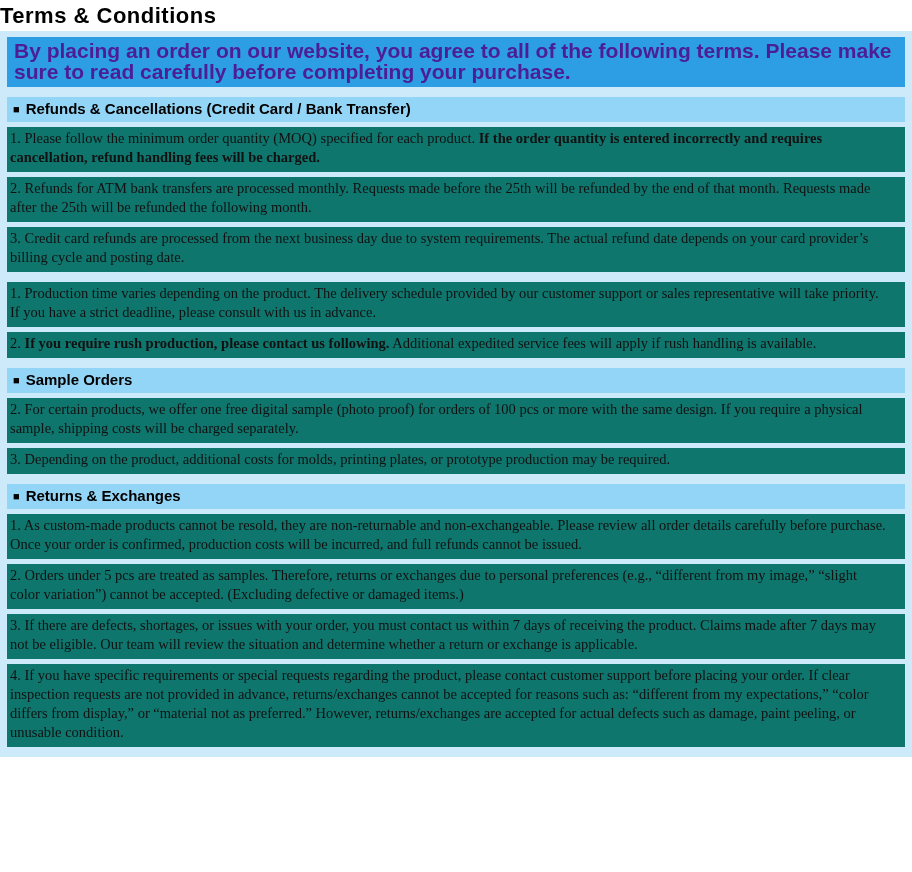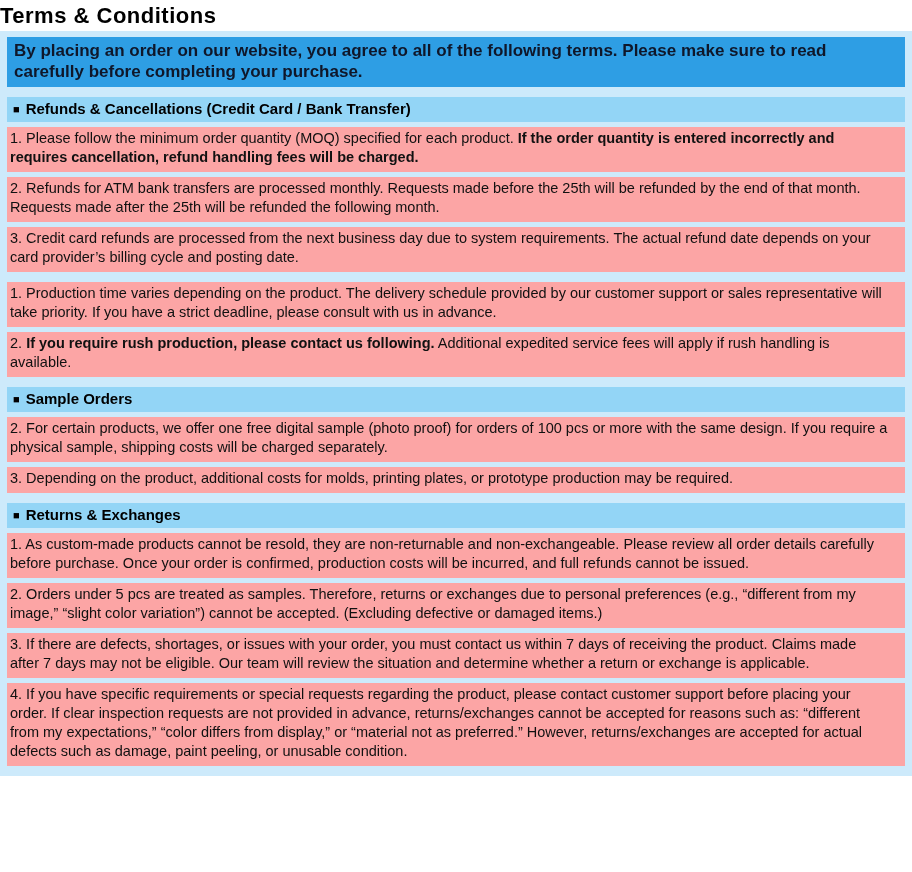--- a/index.html
+++ b/index.html
@@ -23,48 +23,49 @@
     font-weight: bold;
     color: #000000;
     letter-spacing: 0.5px;
   }
   .content {
     background: var(--frame, #cdeafb);
     padding: 6px 7px 10px 7px;
   }
   .banner {
     background: var(--banner, #2e9ee4);
-    color: #0f172a;
+    color: #4c1d95;
     font-weight: bold;
-    font-size: 17px;
+    font-size: 21px;
     line-height: 21px;
     padding: 3px 7px 5px 7px;
   }
   .section {
     margin-top: 10px;
   }
   .section-header {
     background: var(--header, #93d5f6);
     color: #000000;
     font-weight: bold;
     font-size: 15px;
     line-height: 20px;
     padding: 2px 17px 3px 6px;
   }
   .section-header .bullet {
     font-size: 11px;
     margin-right: 6px;
     vertical-align: 1px;
   }
   .item {
-    background: #fca5a5;
+    background: #0f766e;
     margin-top: 5px;
     padding: 2px 17px 5px 3px;
     font-size: 14.5px;
     line-height: 19px;
+    font-family: Liberation Serif, serif;
   }
   .bold {
     font-weight: bold;
   }
 </style>
 </head>
 <body>
 
 <div class="page">
   <h1 class="title">Terms &amp; Conditions</h1>

